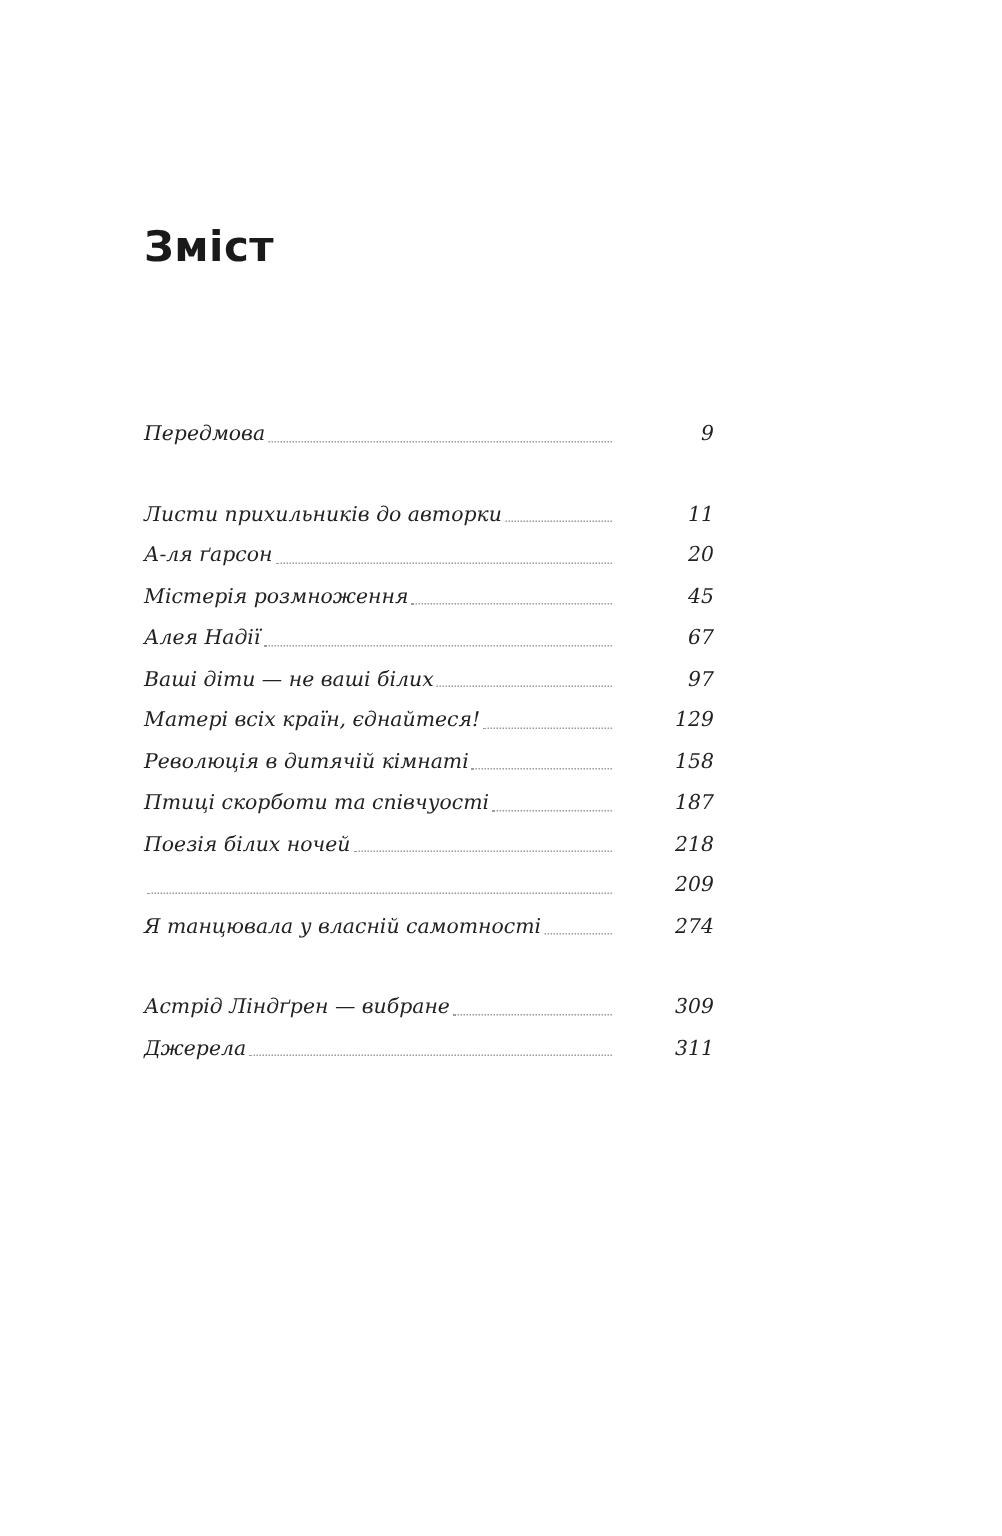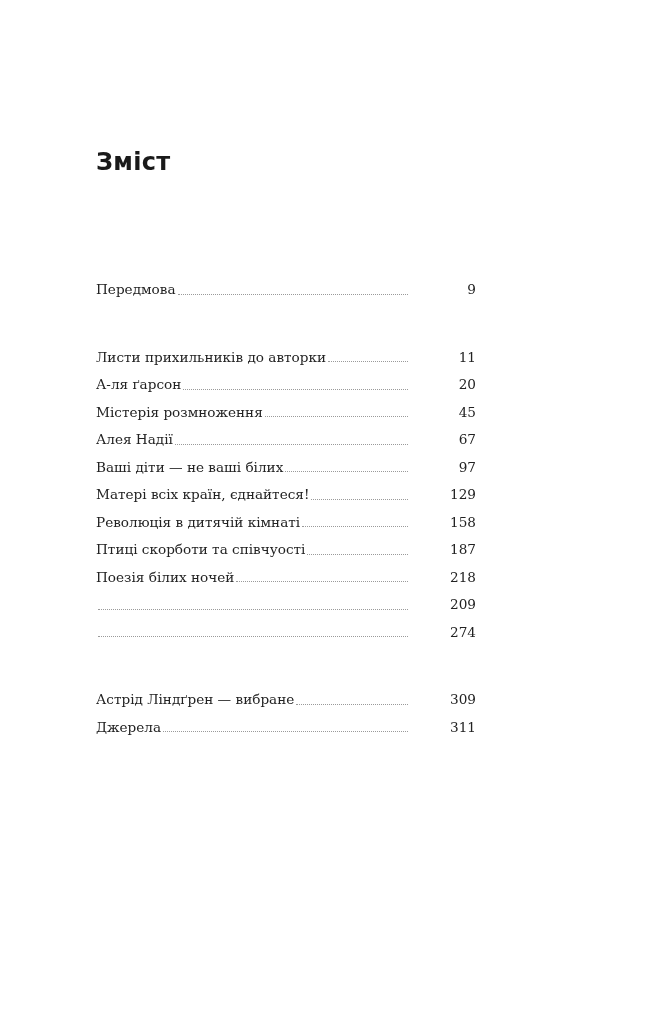--- a/index.html
+++ b/index.html
@@ -14,40 +14,41 @@
     overflow: hidden;
     color: #1e1e1e;
   }
   .page-title {
     position: absolute;
     left: 96px;
     top: 148px;
     margin: 0;
     font-family: "DejaVu Sans", sans-serif;
     font-weight: bold;
-    font-size: 24px;
+    font-size: 28px;
     letter-spacing: 0.3px;
     color: #1a1a1a;
   }
   .toc {
     position: absolute;
     left: 96px;
     top: 276px;
     width: 380px;
     font-family: "DejaVu Serif", serif;
     font-size: 13.6px;
     color: #222;
+    font-style: italic;
   }
   .toc-group {
     margin: 0;
     padding: 0;
     list-style: none;
   }
   .toc-group + .toc-group {
-    margin-top: 40px;
+    margin-top: 26px;
   }
   .toc-row {
     display: flex;
     align-items: baseline;
     height: 27.5px;
     line-height: 27.5px;
   }
   .toc-title {
     white-space: nowrap;
     flex: 0 0 auto;
@@ -140,20 +141,21 @@
       <span class="toc-leader"></span>
       <span class="toc-gap"></span>
       <span class="toc-page">218</span>
     </li>
     <li class="toc-row">
       <span class="toc-leader"></span>
       <span class="toc-gap"></span>
       <span class="toc-page">209</span>
     </li>
     <li class="toc-row">
+      <span class="toc-title">Я танцювала у власній самотності</span>
       <span class="toc-leader"></span>
       <span class="toc-gap"></span>
       <span class="toc-page">274</span>
     </li>
   </ul>
 
   <ul class="toc-group">
     <li class="toc-row">
       <span class="toc-title">Астрід Ліндґрен — вибране</span>
       <span class="toc-leader"></span>

